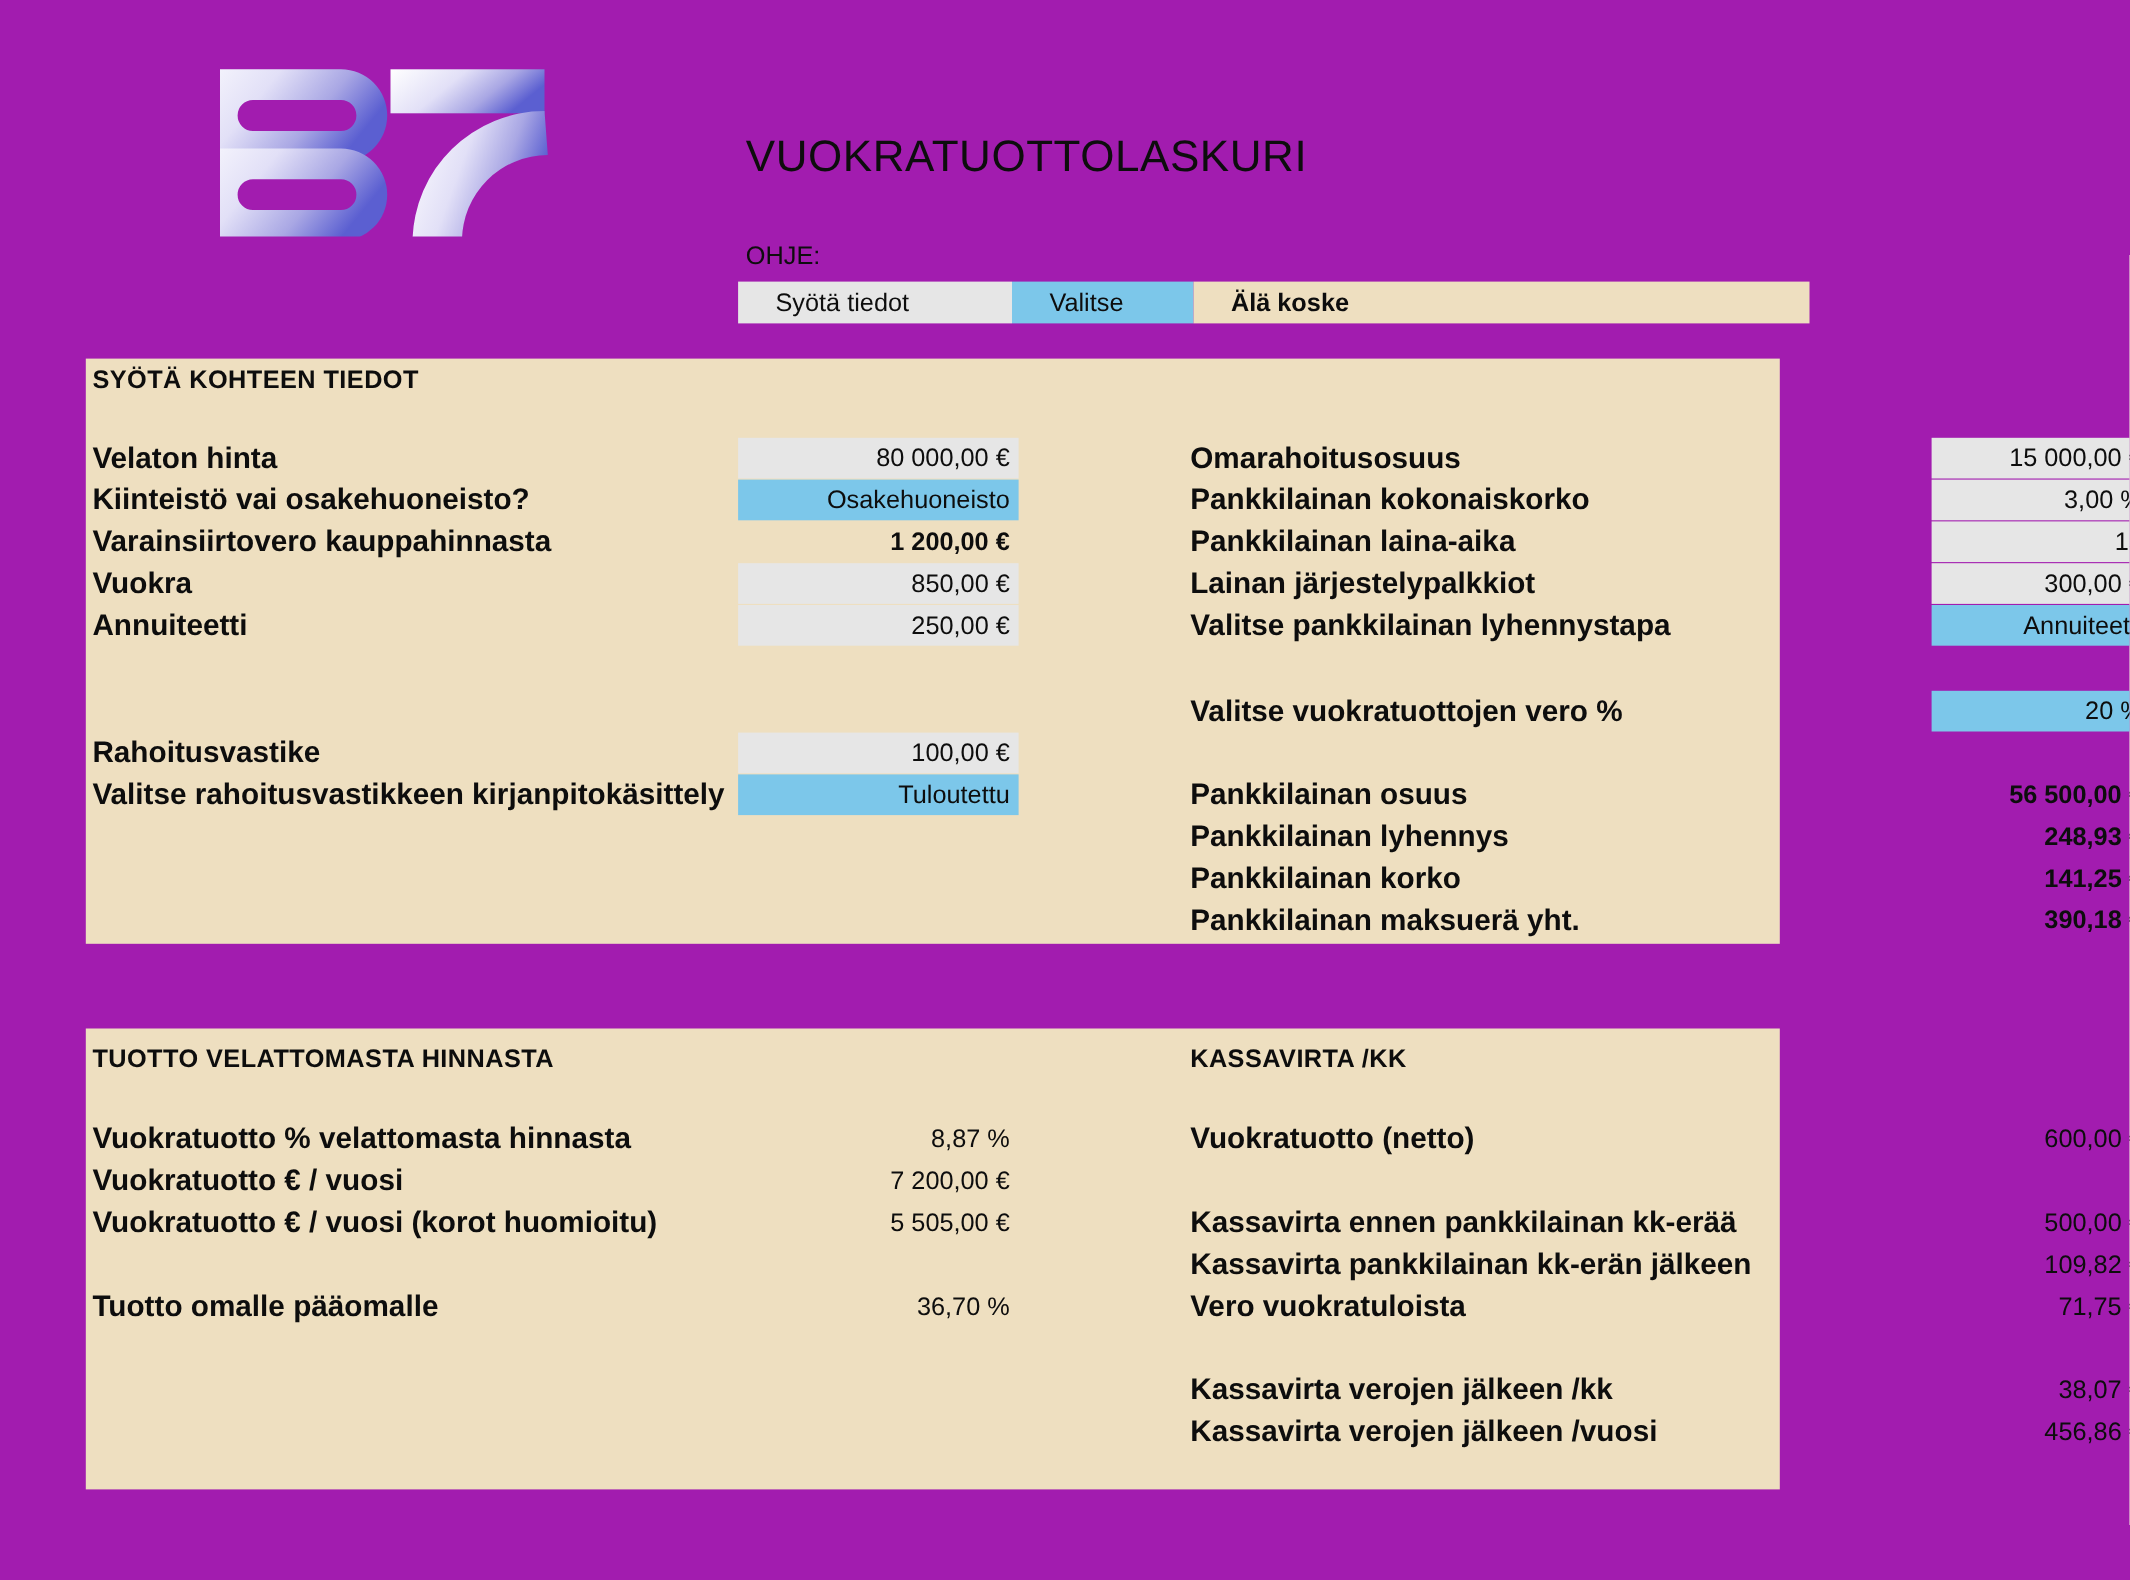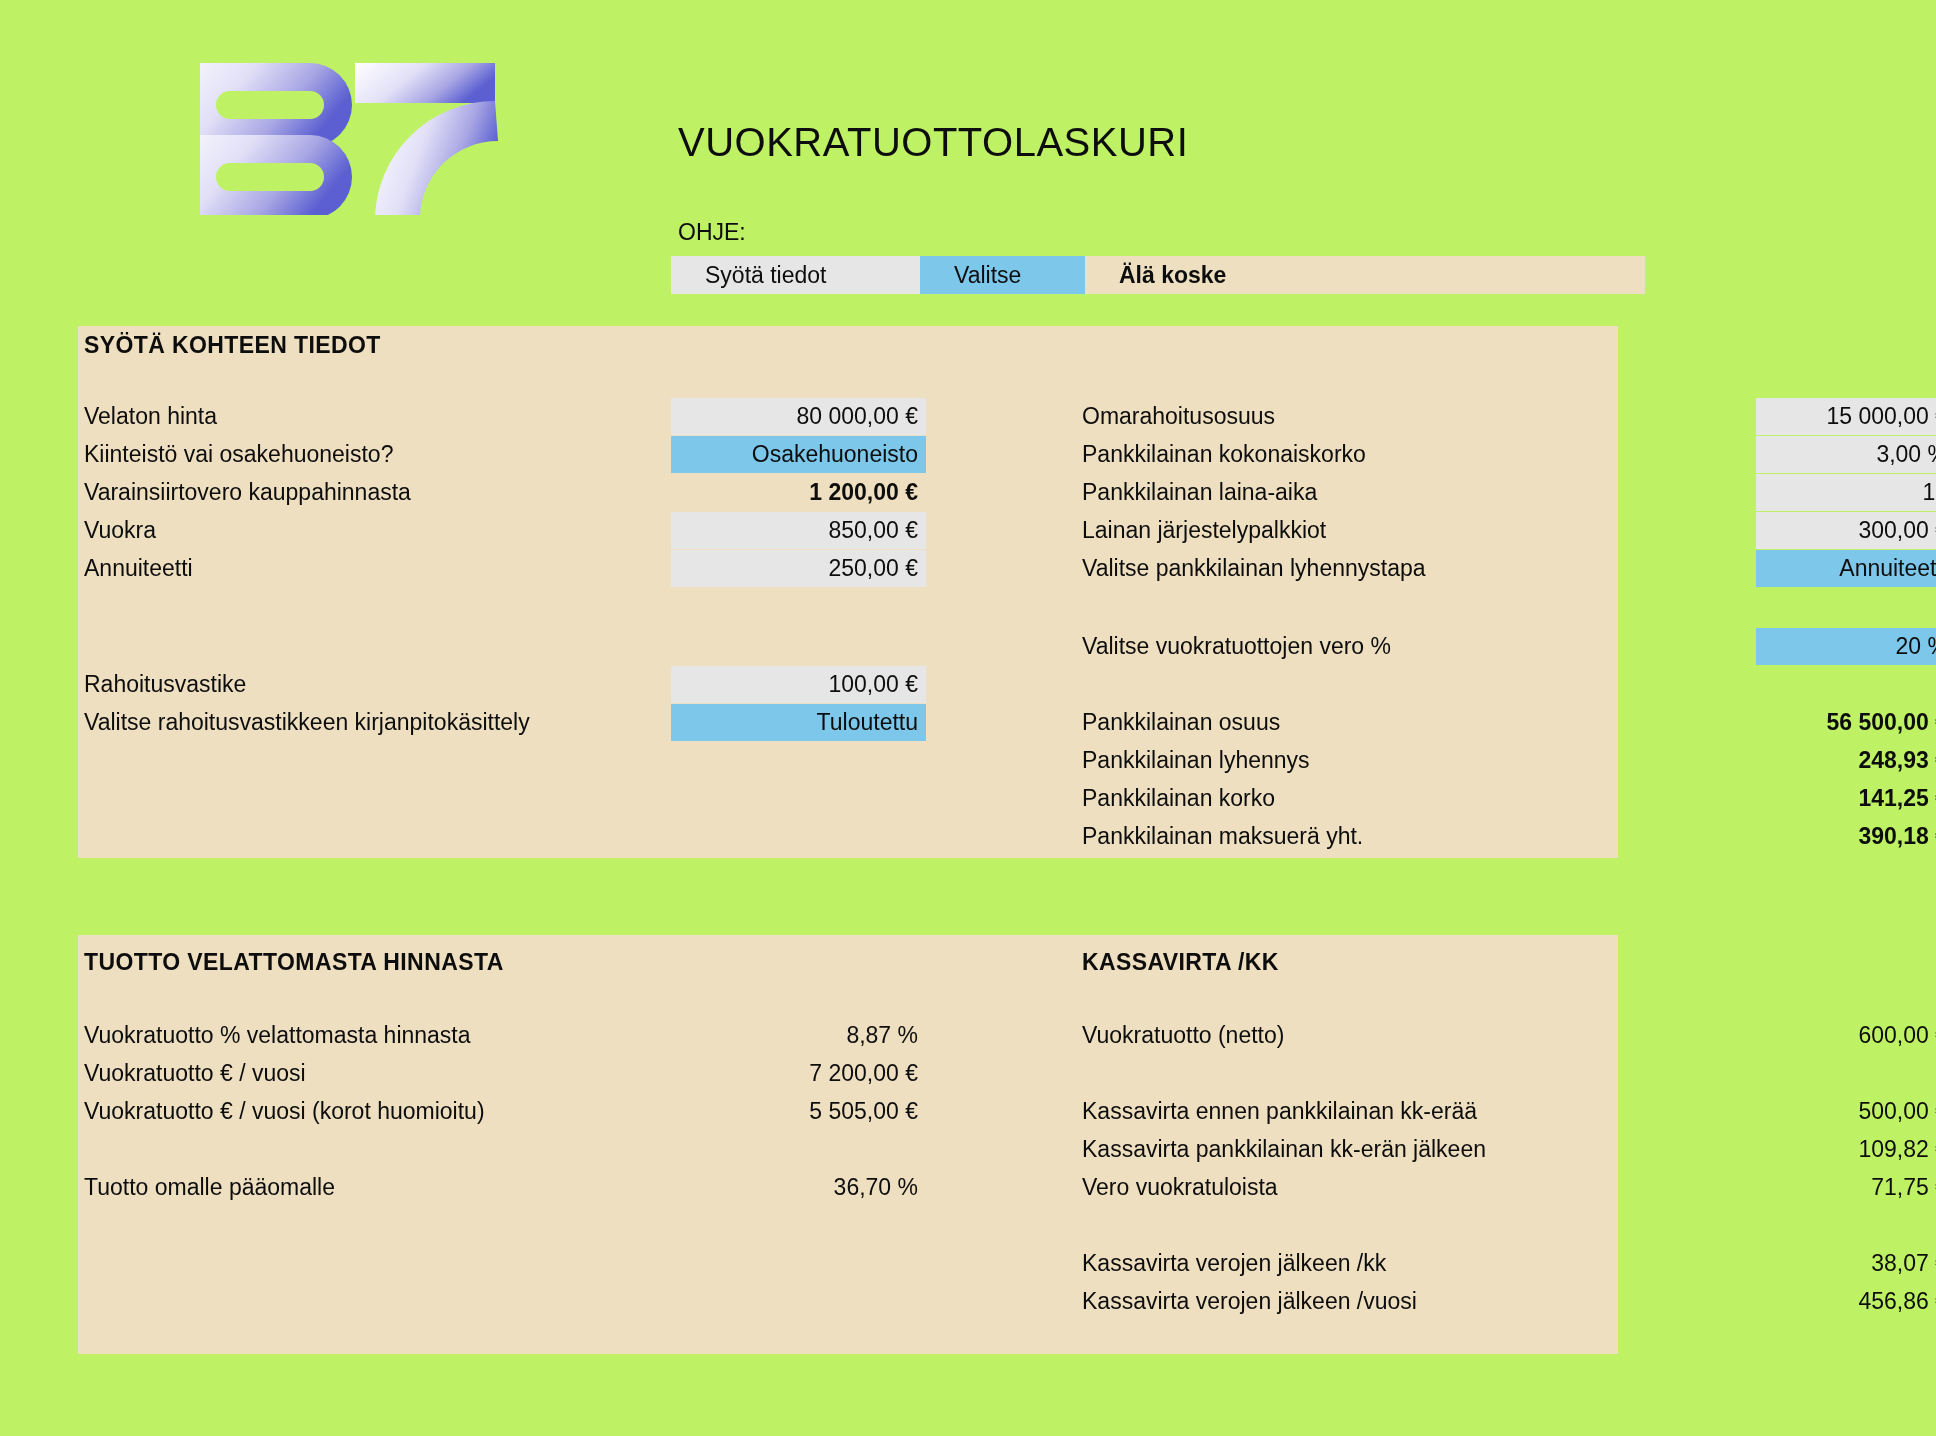--- a/index.html
+++ b/index.html
@@ -10,21 +10,21 @@
     background: #f4ecd9;
     font-family: "Liberation Sans", sans-serif;
     color: #0d0d0d;
     overflow: hidden;
   }
 
   .page {
     position: relative;
     width: 1936px;
     height: 1436px;
-    background: #bef264;
+    background: #a21caf;
     padding-left: 16px;
   }
 
   
   .logo {
     position: absolute;
     left: 200px;
     top: 35px;
     width: 350px;
     height: 180px;
@@ -86,23 +86,24 @@
   }
 
   
   .row {
     position: absolute;
     height: 37px;
     display: flex;
     align-items: center;
   }
   .row .label {
-    font-size: 23px;
+    font-size: 27px;
     white-space: nowrap;
     line-height: 1;
+    font-weight: bold;
   }
   .row .value {
     position: absolute;
     height: 37px;
     display: flex;
     align-items: center;
     justify-content: flex-end;
     padding-right: 8px;
     font-size: 23px;
     white-space: nowrap;

